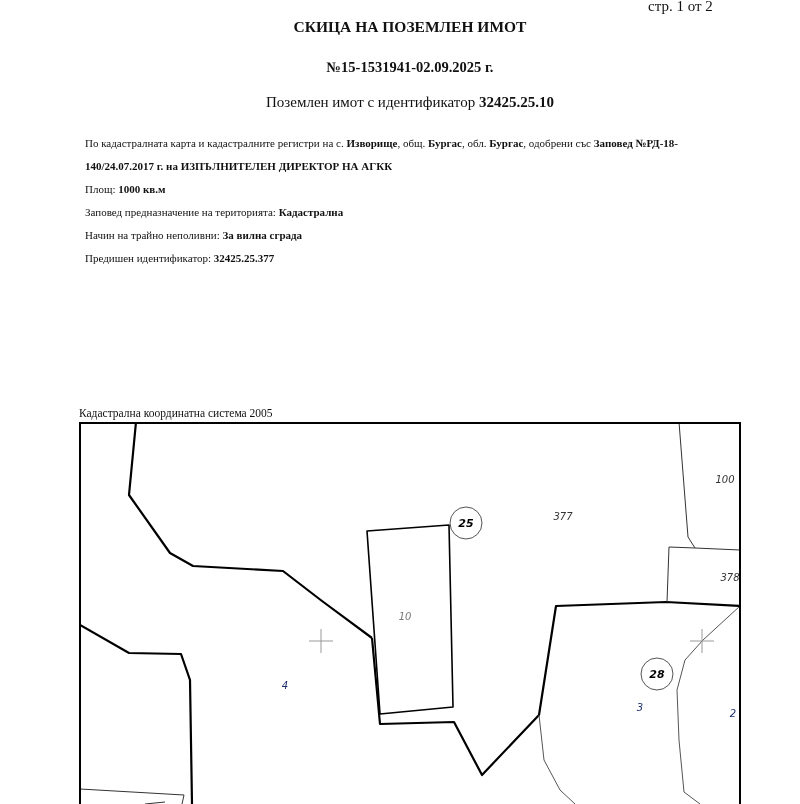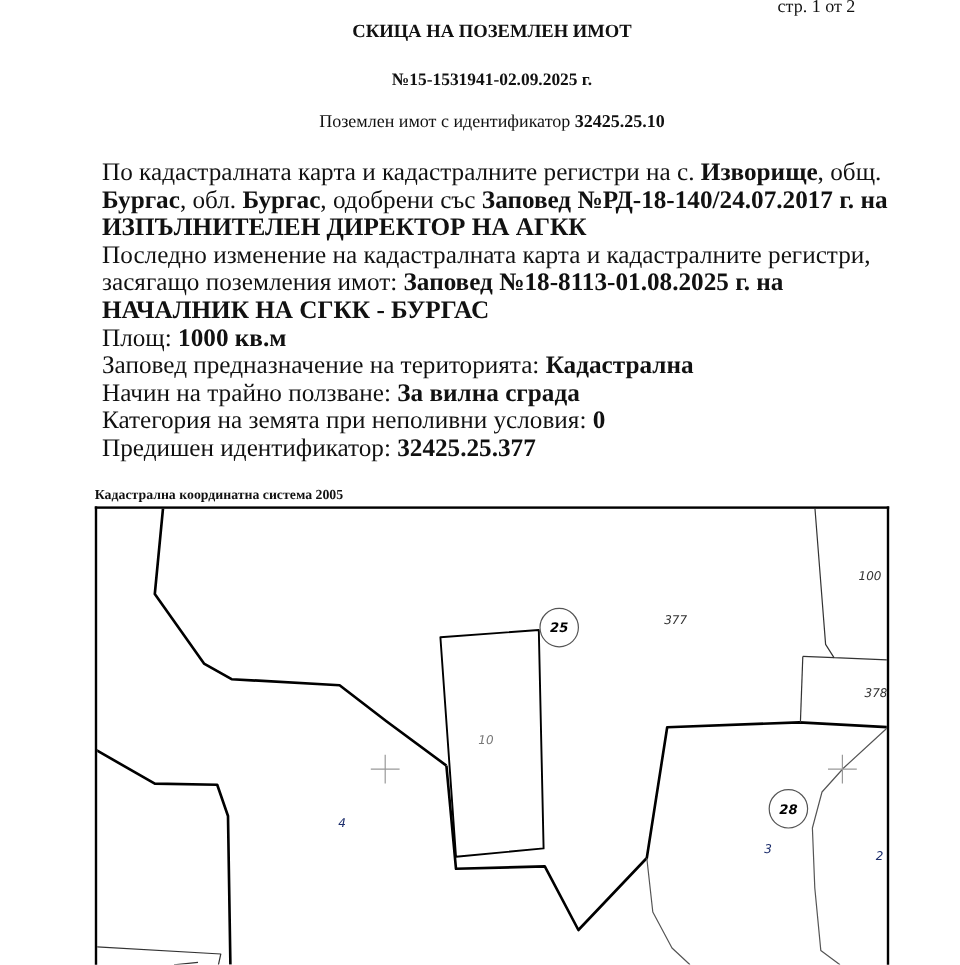--- a/index.html
+++ b/index.html
@@ -2,45 +2,43 @@
 <html><head>
 <meta charset="utf-8">
 <style>
   html, body { margin:0; padding:0; background:#ffffff; }
   body { width:800px; height:804px; position:relative; overflow:hidden; font-family:"Liberation Serif", serif; color:#111; }
   .page-num { position:absolute; left:648px; top:-2px; font-size:15px; }
   .title { position:absolute; left:0; width:820px; text-align:center; top:18px; font-size:15.5px; font-weight:bold; }
   .doc-no { position:absolute; left:0; width:820px; text-align:center; top:59px; font-size:14.5px; font-weight:bold; }
   .ident { position:absolute; left:0; width:820px; text-align:center; top:94px; font-size:15px; }
   .ident b { font-weight:bold; }
-  .body { position:absolute; left:85px; top:132px; width:660px; font-size:21px; line-height:23px; }
+  .body { position:absolute; left:85px; top:132px; width:660px; font-size:11px; line-height:23px; }
   .body p { margin:0; }
   .body b { font-weight:bold; }
-  .coord { position:absolute; left:79px; top:407px; font-size:11.5px; font-weight:bold; }
+  .coord { position:absolute; left:79px; top:407px; font-size:11.5px; font-weight:normal; }
   .map { position:absolute; left:79px; top:422px; width:662px; height:400px; border:2.5px solid #000; border-bottom:none; box-sizing:border-box; overflow:hidden; }
   .map svg { position:absolute; left:-81px; top:-424px; }
   .lbl { font-family:"DejaVu Sans", sans-serif; font-style:italic; font-size:10px; fill:#333; }
   .lbl-blue { fill:#1c2d6b; }
   .circ-lbl { font-family:"DejaVu Sans", sans-serif; font-style:italic; font-weight:bold; font-size:11px; fill:#000; }
 </style>
 </head>
 <body>
 
 <div class="page-num">стр. 1 от 2</div>
 <div class="title">СКИЦА НА ПОЗЕМЛЕН ИМОТ</div>
 <div class="doc-no">№15-1531941-02.09.2025 г.</div>
 <div class="ident"><span>Поземлен имот с идентификатор </span><b>32425.25.10</b></div>
 
 <div class="body">
   <p><span>По кадастралната карта и кадастралните регистри на с. </span><b>Изворище</b><span>, общ. </span><b>Бургас</b><span>, обл. </span><b>Бургас</b><span>, одобрени със </span><b>Заповед №РД-18-140/24.07.2017 г. на ИЗПЪЛНИТЕЛЕН ДИРЕКТОР НА АГКК</b></p>
-  <p><span>Последно изменение на кадастралната карта и кадастралните регистри, засягащо поземления имот: </span><b>Заповед №18-8113-01.08.2025 г. на НАЧАЛНИК НА СГКК - БУРГАС</b></p>
   <p><span>Площ: </span><b>1000 кв.м</b></p>
   <p><span>Заповед предназначение на територията: </span><b>Кадастрална</b></p>
-  <p><span>Начин на трайно ползване: </span><b>За вилна сграда</b></p>
-  <p><span>Категория на земята при неполивни условия: </span><b>0</b></p>
+  <p><span>Начин на трайно неполивни: </span><b>За вилна сграда</b></p>
   <p><span>Предишен идентификатор: </span><b>32425.25.377</b></p>
 </div>
 
 <div class="coord">Кадастрална координатна система 2005</div>
 
 <div class="map">
   <svg width="800" height="804" viewBox="0 0 800 804" xmlns="http://www.w3.org/2000/svg">
     <g fill="none" stroke="#000" stroke-linejoin="round">
 
       <polyline stroke-width="2.2" points="136,422 129,495 170,553 193,566 283,571 322,601 372,638"></polyline>

